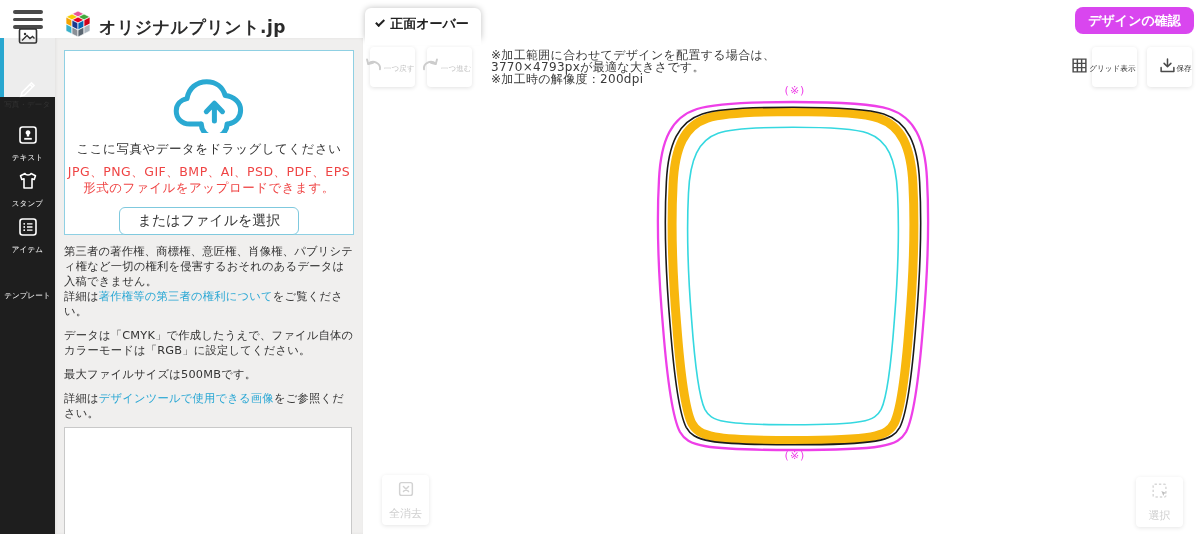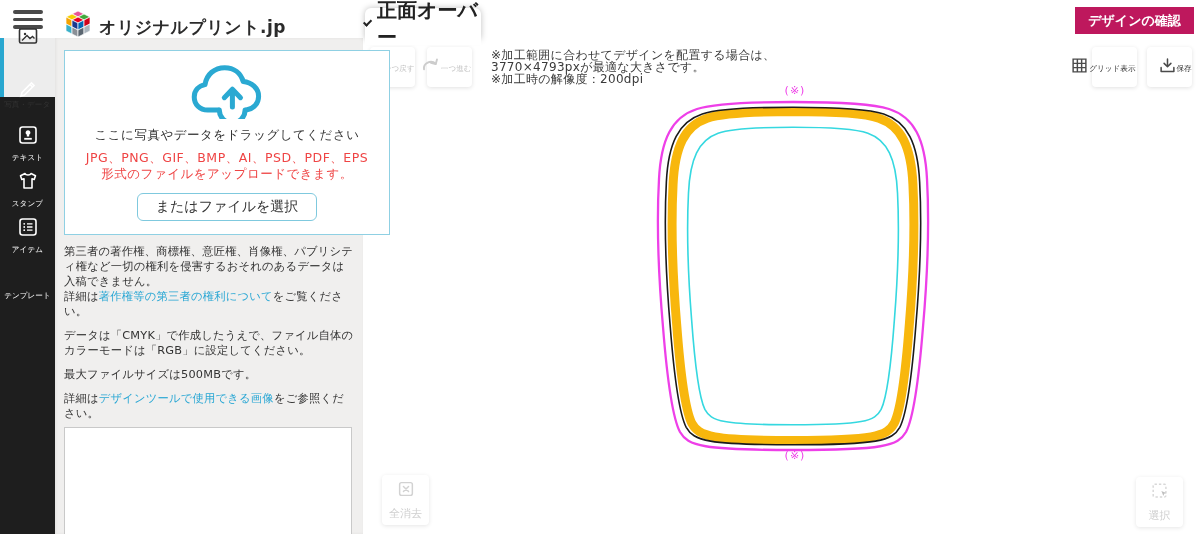--- a/index.html
+++ b/index.html
@@ -5,45 +5,45 @@
   * { margin:0; padding:0; box-sizing:border-box; }
   html,body { background:#fff; font-family:"DejaVu Sans","Liberation Sans",sans-serif; }
   .app { position:relative; width:1200px; height:534px; overflow:hidden; background:#fff; }
 
   
   .header { position:absolute; left:0; top:0; width:1200px; height:38px; background:#fff; z-index:2; }
   .hamburger { position:absolute; left:13px; top:10px; width:30px; height:19px; display:flex; flex-direction:column; justify-content:space-between; cursor:pointer; }
   .hamburger span { display:block; height:3.6px; background:#4a4a4a; border-radius:2px; }
   .logo { position:absolute; left:64px; top:10px; display:flex; align-items:center; }
   .logo-text { font-size:17px; font-weight:bold; color:#2b2b2b; margin-left:7px; letter-spacing:0.5px; }
-  .confirm-btn { position:absolute; left:1075px; top:7px; width:119px; height:27px; background:#be185d; color:#fff; font-weight:bold; font-size:13px; border:none; border-radius:0; display:flex; align-items:center; justify-content:center; cursor:pointer; z-index:6; }
+  .confirm-btn { position:absolute; left:1075px; top:7px; width:119px; height:27px; background:#d946ef; color:#fff; font-weight:bold; font-size:13px; border:none; border-radius:8px; display:flex; align-items:center; justify-content:center; cursor:pointer; z-index:6; }
 
   
   .sidebar { position:absolute; left:0; top:38px; width:55px; height:496px; background:#1e1e1e; z-index:3; }
   .side-item { width:55px; display:flex; flex-direction:column; align-items:center; justify-content:center; color:#fff; cursor:pointer; position:relative;gap:45px; }
   .side-item .lbl { font-size:8px; margin-top:3px; white-space:nowrap; transform:scale(0.95); }
   .side-item svg { width:22px; height:22px; }
   .si-0 { height:59px; background:#ededed; color:#333; }
   .si-0::before { content:""; position:absolute; left:0; top:0; width:4px; height:100%; background:#29a7d0; }
   .si-1,.si-2,.si-3,.si-4 { height:46px; }
 
   
   .left-panel { position:absolute; left:55px; top:38px; width:308px; height:496px; background:#f0efee; padding:12px 9px 0 9px; box-shadow:1px 0 3px rgba(0,0,0,0.06) inset; z-index:1; }
-  .upload-box { width:326px; height:185px; background:#fff; border:1px solid #8fd0e3; text-align:center; padding-top:10px; }
+  .upload-box { width:290px; height:185px; background:#fff; border:1px solid #8fd0e3; text-align:center; padding-top:24px; }
   .cloud svg { width:74px; height:58px; }
   .drop-title { font-size:12.5px; color:#333; margin-top:4px; letter-spacing:0.5px; }
   .drop-formats { font-size:12.5px; color:#ef4444; margin-top:6px; line-height:16px; letter-spacing:0.5px; }
   .select-file-btn { display:block; margin:11px auto 0 auto; padding:4px 18px; font-size:14px; color:#333; background:#fff; border:1.5px solid #7fc9de; border-radius:6px; cursor:pointer; font-family:Liberation Sans, sans-serif; }
   .panel-text { font-size:11.3px; line-height:15px; color:#333; margin-top:9px; letter-spacing:0.2px; }
   .panel-link { color:#2aa7d4; cursor:pointer; }
   .file-list-box { width:288px; height:120px; background:#fff; border:1px solid #c9c9c9; margin-top:6px; }
 
   
   .main { position:absolute; left:363px; top:38px; width:837px; height:496px; background:#fff; }
-  .tab { position:absolute; left:365px; top:8px; width:116px; height:31px; background:#fff; border-radius:6px 6px 0 0; box-shadow:0 0 6px rgba(0,0,0,0.25); z-index:4; display:flex; align-items:center; justify-content:center; font-size:20px; font-weight:bold; color:#222; cursor:pointer; }
+  .tab { position:absolute; left:365px; top:8px; width:116px; height:31px; background:#fff; border-radius:6px 6px 0 0; box-shadow:0 0 6px rgba(0,0,0,0.25); z-index:4; display:flex; align-items:center; justify-content:center; font-size:13px; font-weight:bold; color:#222; cursor:pointer; }
   .tab::after { content:""; position:absolute; left:0; bottom:-6px; width:100%; height:7px; background:#fff; }
   .tab .chk { width:9px; height:5px; border-left:2.5px solid #222; border-bottom:2.5px solid #222; transform:rotate(-45deg) translateY(-2px); margin-right:4px; }
 
   .tool-btn { position:absolute; top:47px; width:45px; height:40px; background:#fff; border-radius:4px; box-shadow:0 1px 4px rgba(0,0,0,0.12); display:flex; flex-direction:row; align-items:center; justify-content:flex-end; cursor:pointer; }
   .tool-btn .lbl { font-size:8px; margin-top:2px; white-space:nowrap; transform:scale(0.95); }
   .undo-btn { left:370px; color:#c4c4c4; }
   .redo-btn { left:427px; color:#c4c4c4; }
   .grid-btn  { left:1092px; color:#333; }
   .save-btn  { left:1147px; color:#333; }
   .note { position:absolute; left:491px; top:50px; font-size:12px; line-height:11.8px; color:#3a3a3a; letter-spacing:0.3px; }

